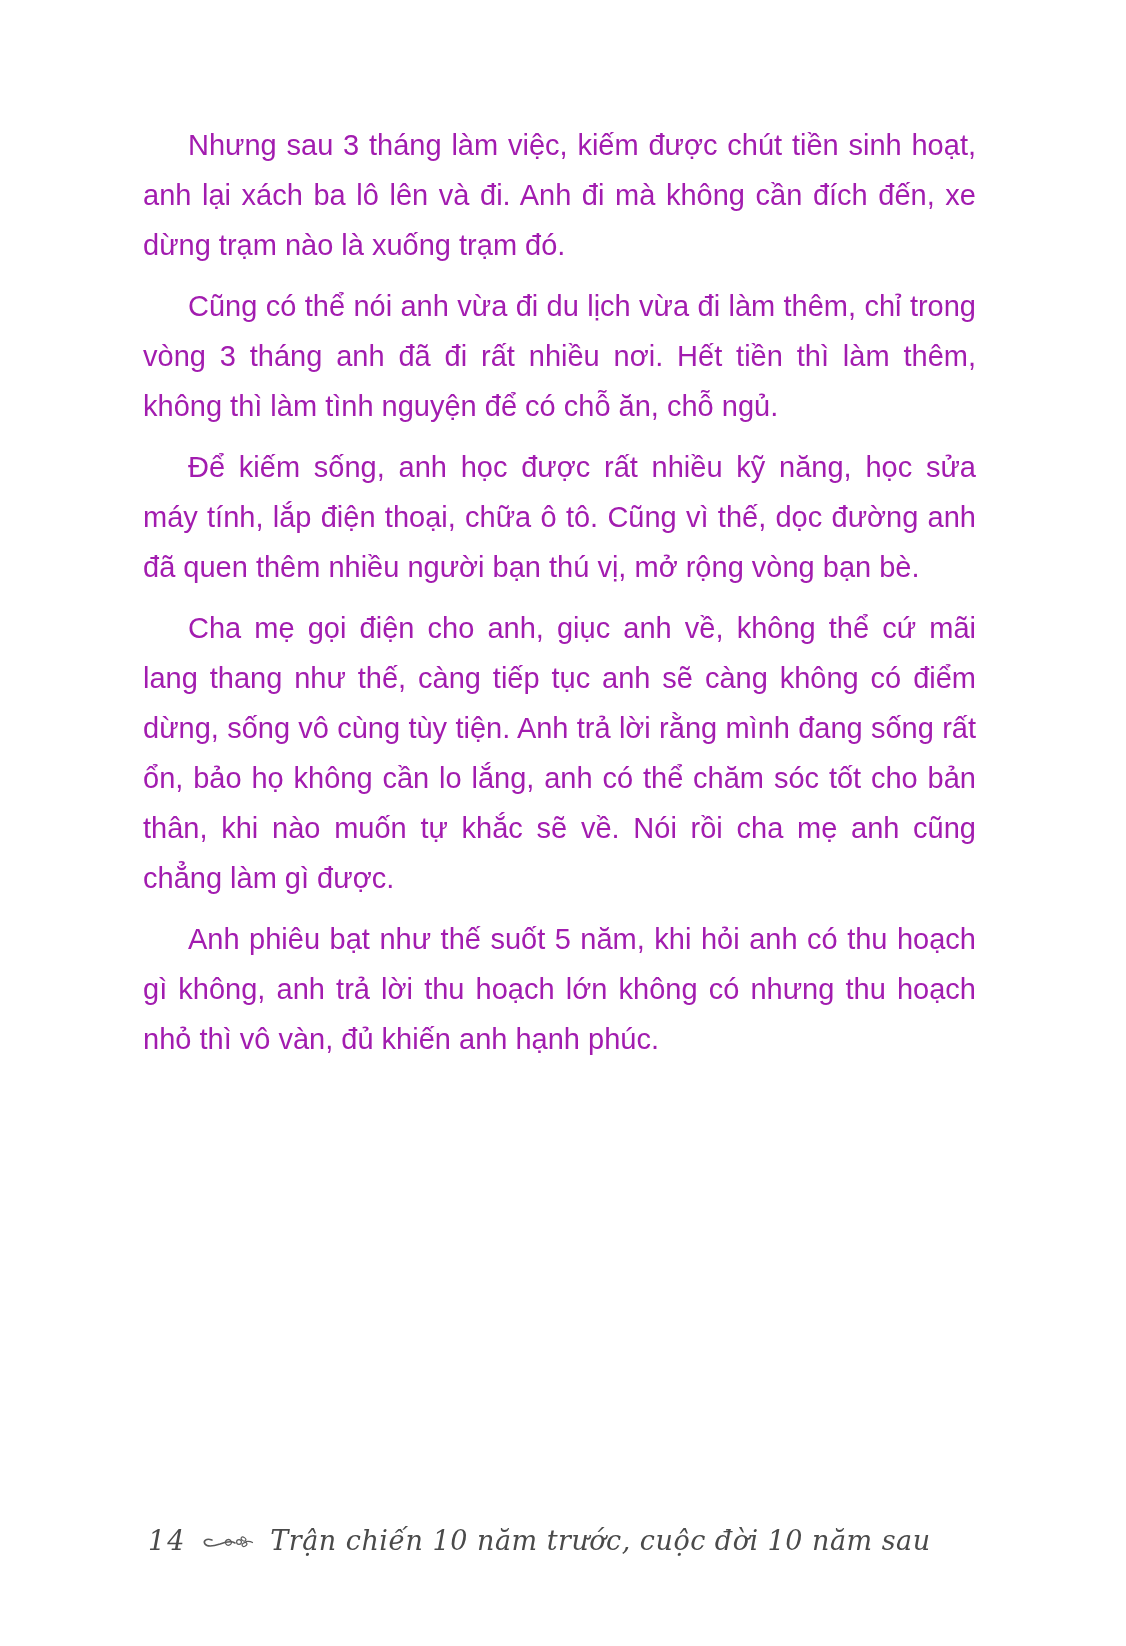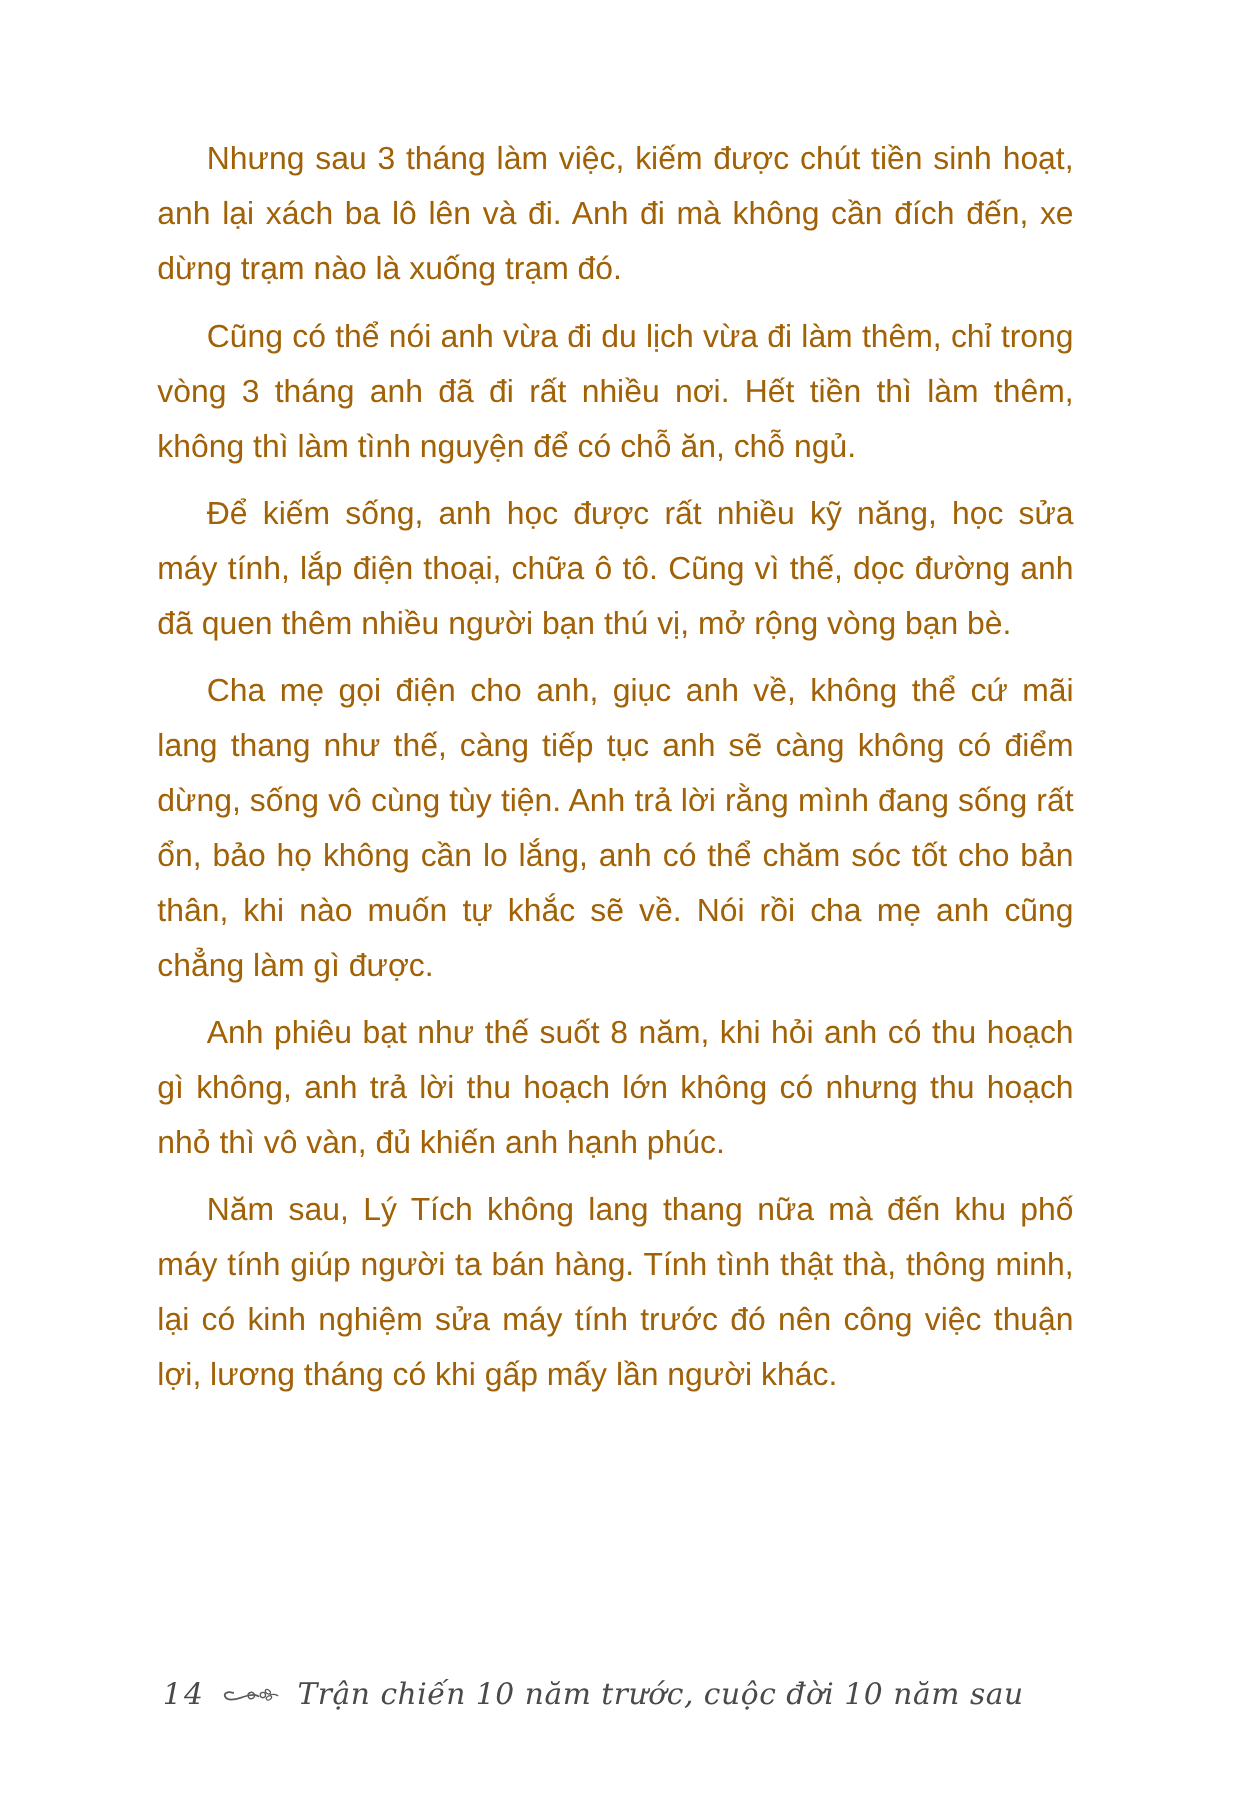--- a/index.html
+++ b/index.html
@@ -13,21 +13,21 @@
     height: 1646px;
     background: #ffffff;
     overflow: hidden;
     font-family: "Liberation Sans", sans-serif;
   }
   .content {
     position: absolute;
     left: 143px;
     top: 120px;
     width: 833px;
-    color: #a16207;
+    color: #a21caf;
     font-size: 29px;
     line-height: 50px;
     text-align: justify;
   }
   .content p {
     margin: 0 0 11px 0;
     text-indent: 45px;
   }
   .footer {
     position: absolute;
@@ -57,22 +57,21 @@
 </head>
 <body>
 
 <div class="page">
 
   <div class="content">
     <p>Nhưng sau 3 tháng làm việc, kiếm được chút tiền sinh hoạt, anh lại xách ba lô lên và đi. Anh đi mà không cần đích đến, xe dừng trạm nào là xuống trạm đó.</p>
     <p>Cũng có thể nói anh vừa đi du lịch vừa đi làm thêm, chỉ trong vòng 3 tháng anh đã đi rất nhiều nơi. Hết tiền thì làm thêm, không thì làm tình nguyện để có chỗ ăn, chỗ ngủ.</p>
     <p>Để kiếm sống, anh học được rất nhiều kỹ năng, học sửa máy tính, lắp điện thoại, chữa ô tô. Cũng vì thế, dọc đường anh đã quen thêm nhiều người bạn thú vị, mở rộng vòng bạn bè.</p>
     <p>Cha mẹ gọi điện cho anh, giục anh về, không thể cứ mãi lang thang như thế, càng tiếp tục anh sẽ càng không có điểm dừng, sống vô cùng tùy tiện. Anh trả lời rằng mình đang sống rất ổn, bảo họ không cần lo lắng, anh có thể chăm sóc tốt cho bản thân, khi nào muốn tự khắc sẽ về. Nói rồi cha mẹ anh cũng chẳng làm gì được.</p>
-    <p>Anh phiêu bạt như thế suốt 8 năm, khi hỏi anh có thu hoạch gì không, anh trả lời thu hoạch lớn không có nhưng thu hoạch nhỏ thì vô vàn, đủ khiến anh hạnh phúc.</p>
-    <p>Năm sau, Lý Tích không lang thang nữa mà đến khu phố máy tính giúp người ta bán hàng. Tính tình thật thà, thông minh, lại có kinh nghiệm sửa máy tính trước đó nên công việc thuận lợi, lương tháng có khi gấp mấy lần người khác.</p>
+    <p>Anh phiêu bạt như thế suốt 5 năm, khi hỏi anh có thu hoạch gì không, anh trả lời thu hoạch lớn không có nhưng thu hoạch nhỏ thì vô vàn, đủ khiến anh hạnh phúc.</p>
   </div>
 
   <div class="footer">
     <span class="page-num">14</span>
     <span class="flourish">
       <svg width="52" height="22" viewBox="0 0 52 22" fill="none" xmlns="http://www.w3.org/2000/svg">
         <path d="M10 9 C 4 7, 1 10, 3 13 C 5 16, 12 15, 18 13 C 26 10, 30 10, 33 12" stroke="#5a5a5a" stroke-width="1.6" fill="none" stroke-linecap="round"></path>
         <path d="M24 13 C 22 9, 27 7, 29 10 C 31 13, 26 16, 24 13 Z" stroke="#5a5a5a" stroke-width="1.3" fill="none"></path>
         <circle cx="37" cy="11" r="2.4" stroke="#5a5a5a" stroke-width="1.2" fill="none"></circle>
         <ellipse cx="41.5" cy="8" rx="2.6" ry="1.7" transform="rotate(35 41.5 8)" stroke="#5a5a5a" stroke-width="1.1" fill="none"></ellipse>

